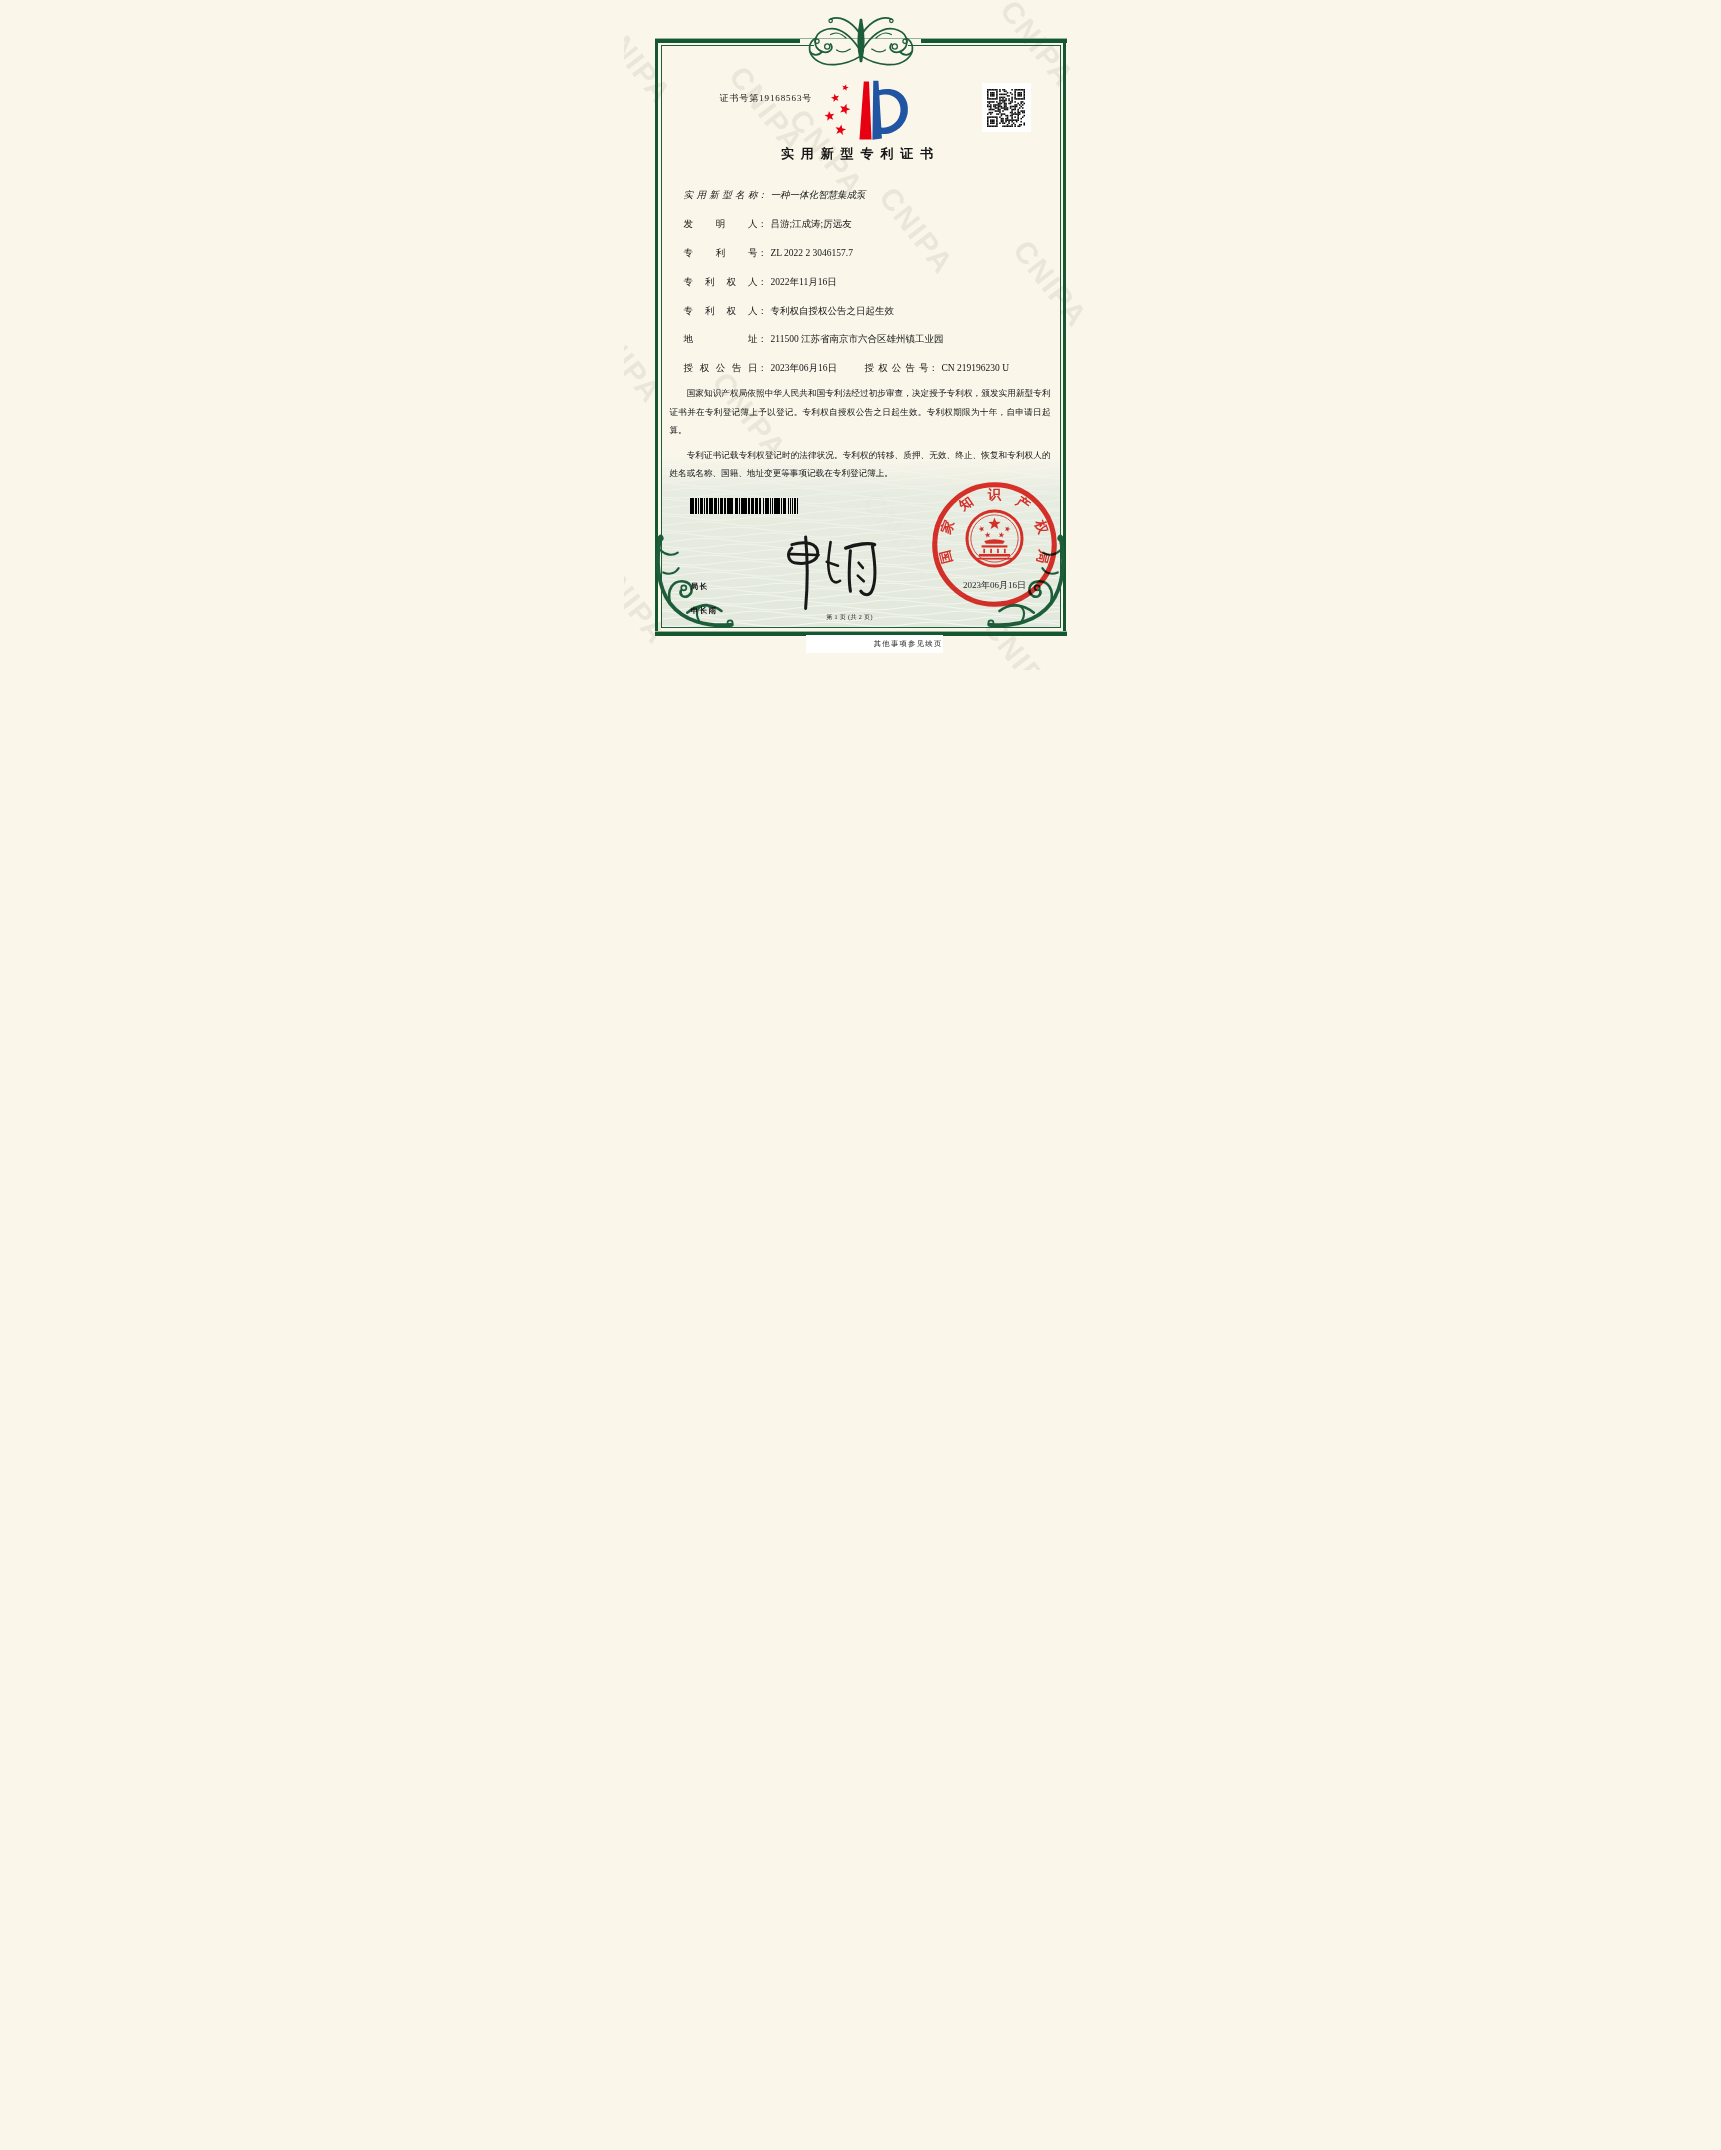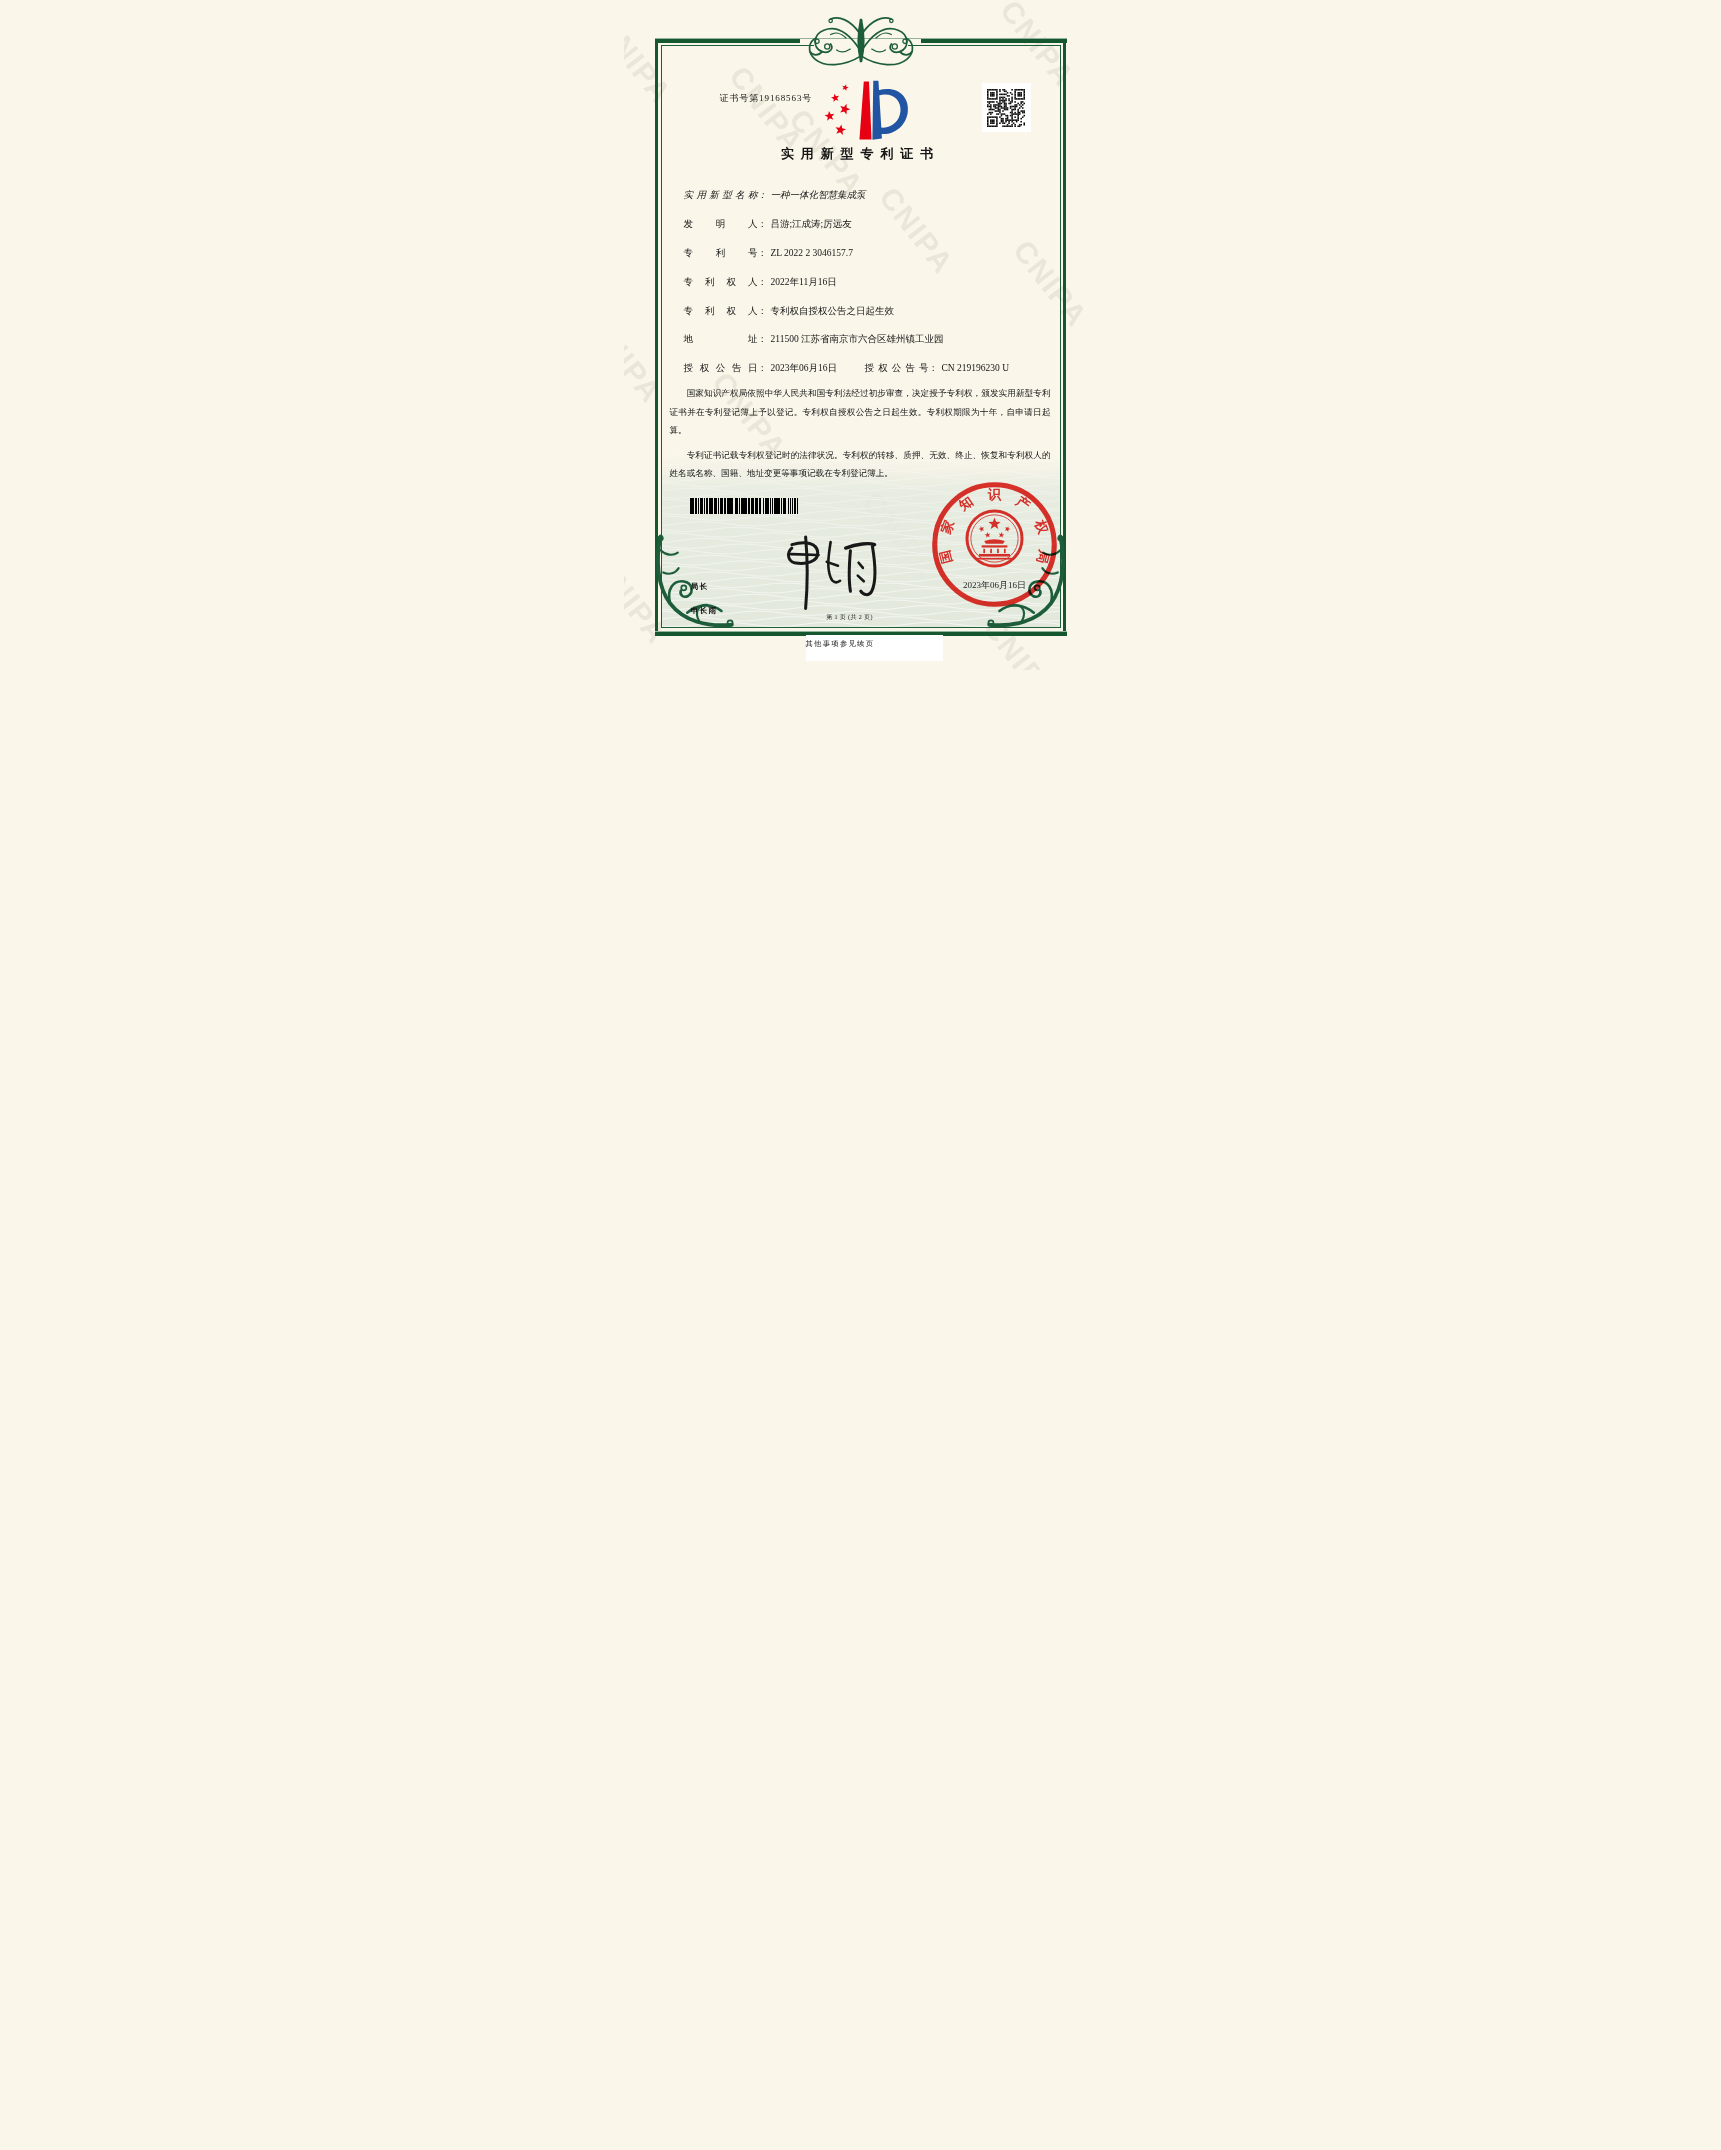--- a/index.html
+++ b/index.html
@@ -33,22 +33,22 @@
   #body-text{left:46px;top:384px;width:381px;font-size:8.6px;line-height:18.5px;text-align:justify;}
   #body-text p{margin:0 0 6px 0;text-indent:2em;font-family:Liberation Serif, serif;}
   
   #barcode{left:66px;top:498px;width:113px;height:16px;font-size:0;}
   #barcode span{display:inline-block;height:16px;background:#000;vertical-align:top;}
   
   .sig-label{position:absolute;left:67px;font-family:"Liberation Sans","DejaVu Sans",sans-serif;
              font-weight:bold;font-size:7.7px;letter-spacing:1.3px;color:#111;}
   
   #footer-page{left:226px;top:613px;transform:translateX(-50%);font-size:6px;letter-spacing:0.4px;}
-  #cont-box{left:182px;top:635px;width:137px;height:26px;background:#ffffff;
-            text-align:left;line-height:18px;font-size:7.3px;letter-spacing:1.3px;color:#222;font-family:Liberation Serif, serif;}
+  #cont-box{left:182px;top:635px;width:137px;height:18px;background:#ffffff;
+            text-align:right;line-height:18px;font-size:7.3px;letter-spacing:1.3px;color:#222;font-family:Liberation Serif, serif;}
   svg{display:block;}
 </style>
 </head>
 <body>
 
 <div id="page">
 
   <div id="wm-layer">
       <span class="wm" style="left: -6.5px; top: 10.8px;">CNIPA</span>
       <span class="wm" style="left: 125px; top: 60px;">CNIPA</span>

